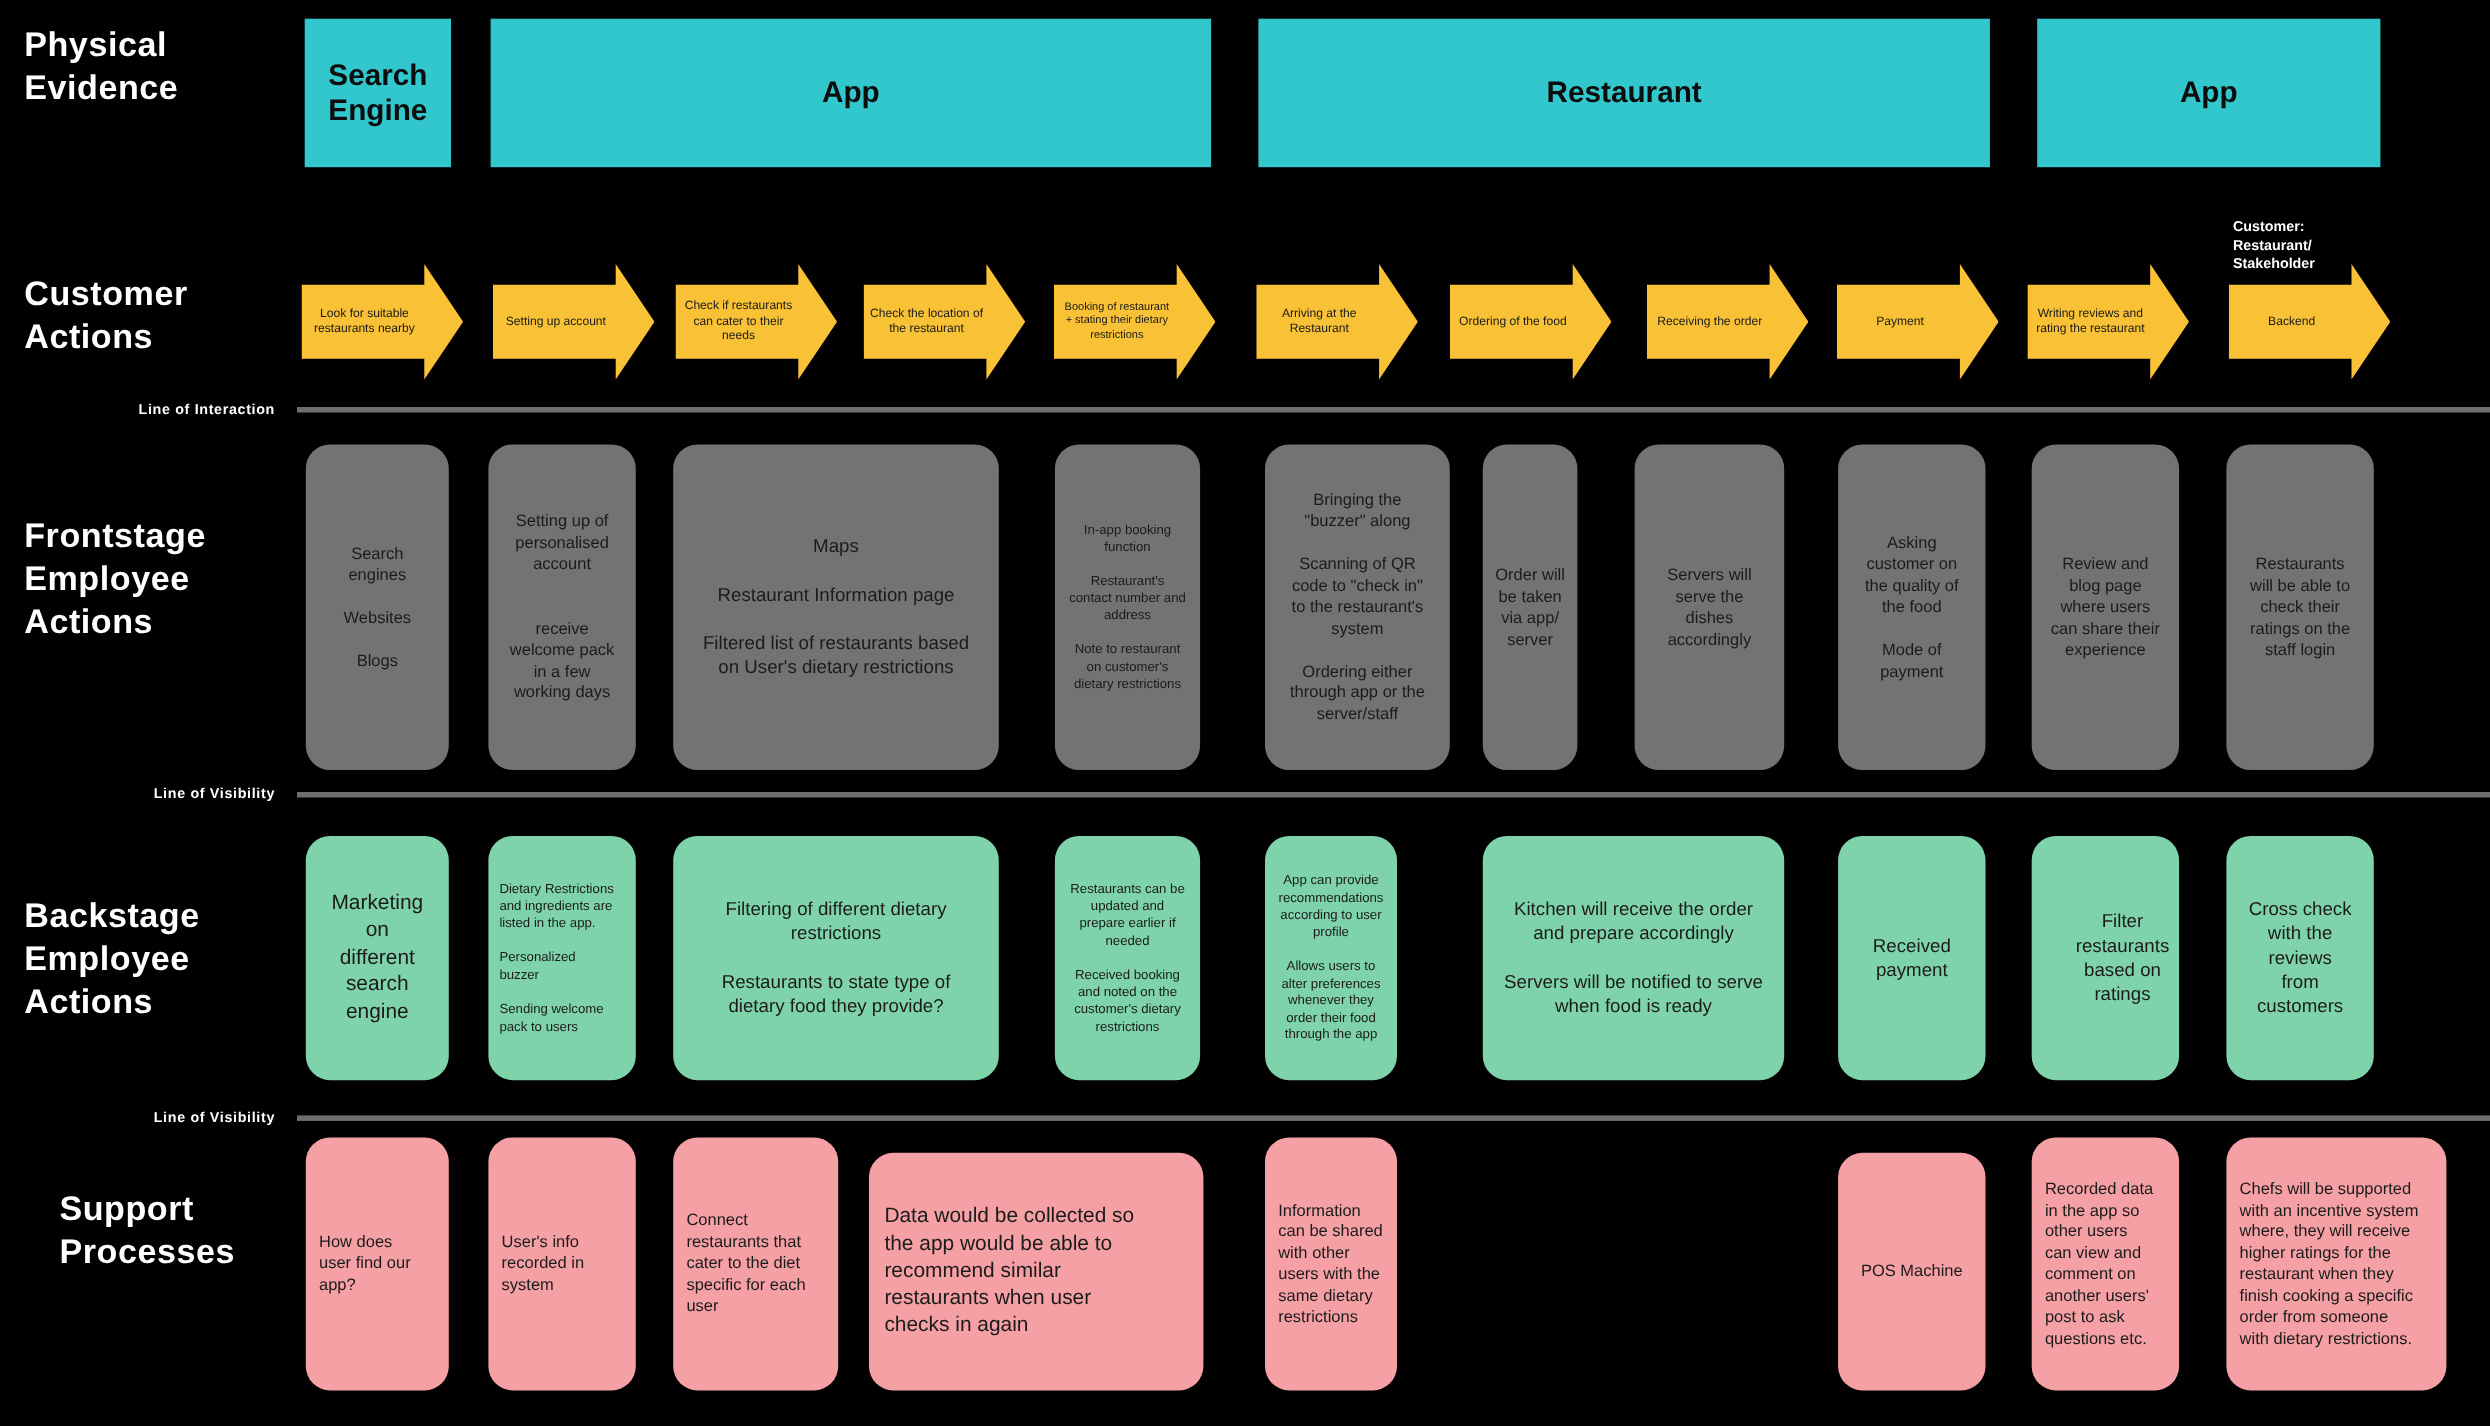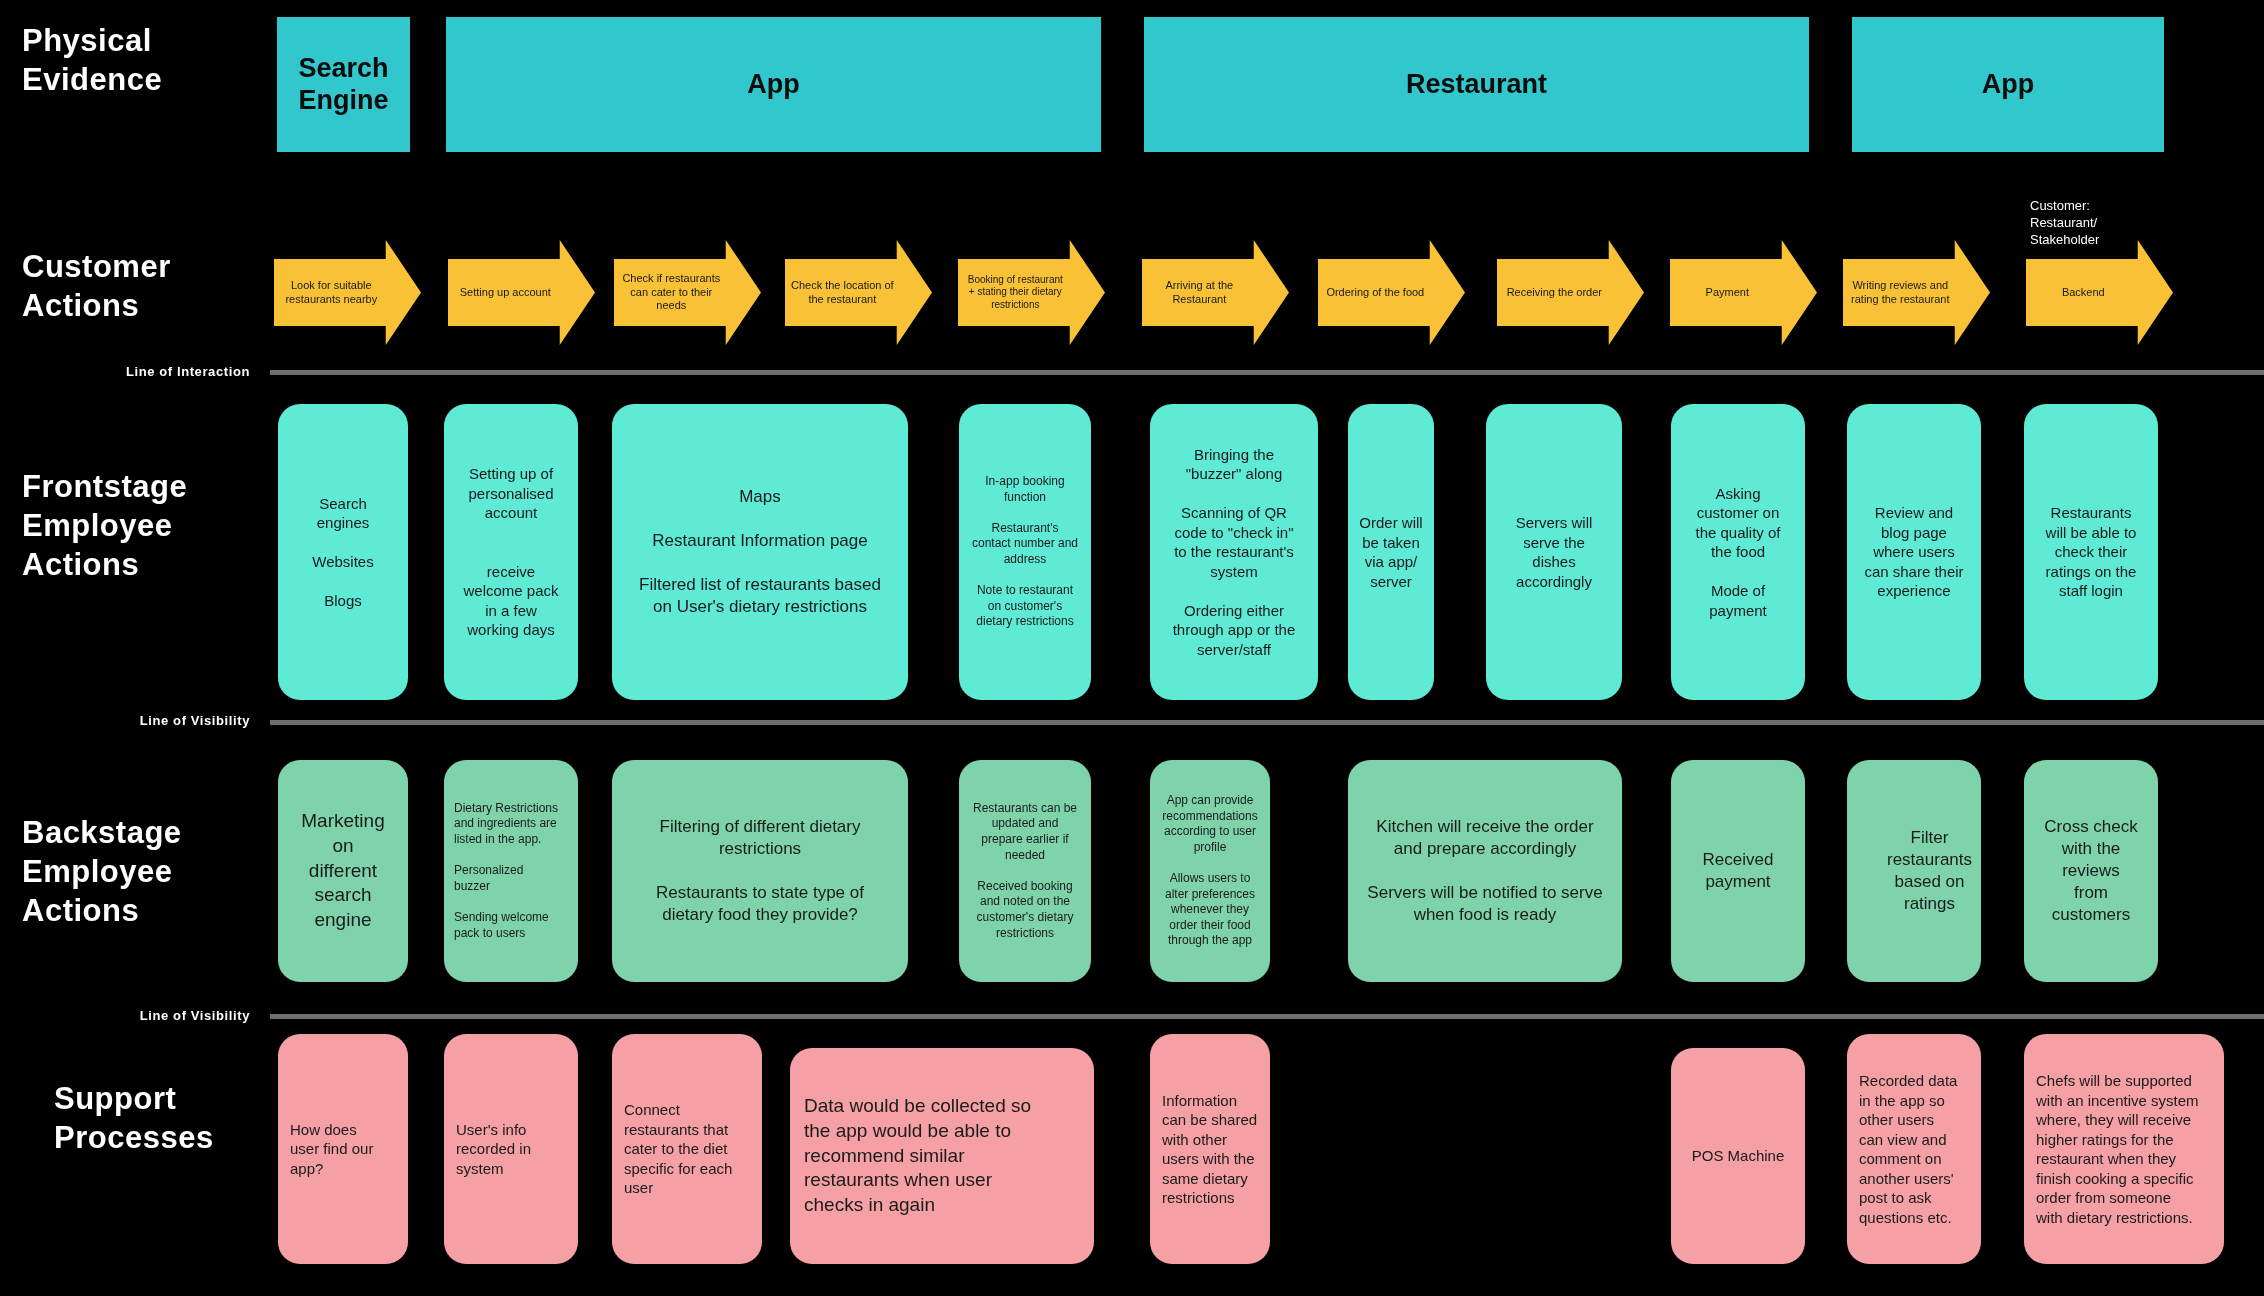--- a/index.html
+++ b/index.html
@@ -52,21 +52,21 @@
     letter-spacing:0.6px;text-align:right;
   }
 
   
   .card{
     position:absolute;border-radius:22px;
     display:flex;align-items:center;justify-content:center;
     text-align:center;color:#1b1b1b;white-space:pre-line;
     line-height:1.3;padding:6px 9px;box-sizing:border-box;
   }
-  .card.front{background:#5eead4;}
+  .card.front{background:#737373;}
   .card.back{background:#7ed3ab;}
   .card.support{background:#f4a0a4;}
   .card.left{text-align:left;justify-content:flex-start;}
   .f17{font-size:17px;}
   .f15{font-size:15px;}
   .f12{font-size:12px;}
   .f19{font-size:19px;}
 </style>
 </head>
 <body>
@@ -140,21 +140,21 @@
   <div class="arrowwrap" style="left:1843px;top:240px;width:147px;height:105px;">
     <div class="arrow"></div>
     <div class="arrowtxt sm">Writing reviews and rating the restaurant</div>
   </div>
 
   <div class="arrowwrap" style="left:2026px;top:240px;width:147px;height:105px;">
     <div class="arrow"></div>
     <div class="arrowtxt sm">Backend</div>
   </div>
 
-  <div class="stakeholder" style="left:2030px;top:198px;">Customer:
+  <div class="stakeholder" style="left:2030px;top:198px;font-weight:bold;">Customer:
 Restaurant/
 Stakeholder</div>
 
   <div class="seplabel" style="left:20px;top:364px;width:230px;">Line of Interaction</div>
   <div class="sepline" style="left:270px;top:370px;width:1994px;"></div>
 
   <div class="card front f15" style="left:278px;top:404px;width:130px;height:296px;">Search
 engines
 
 Websites

